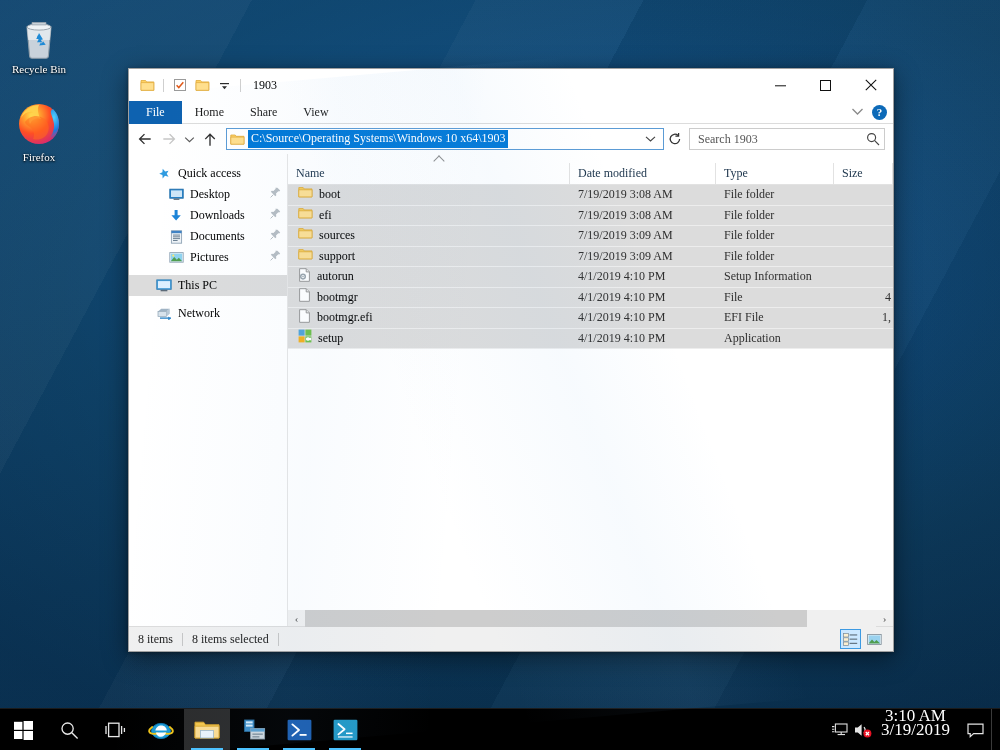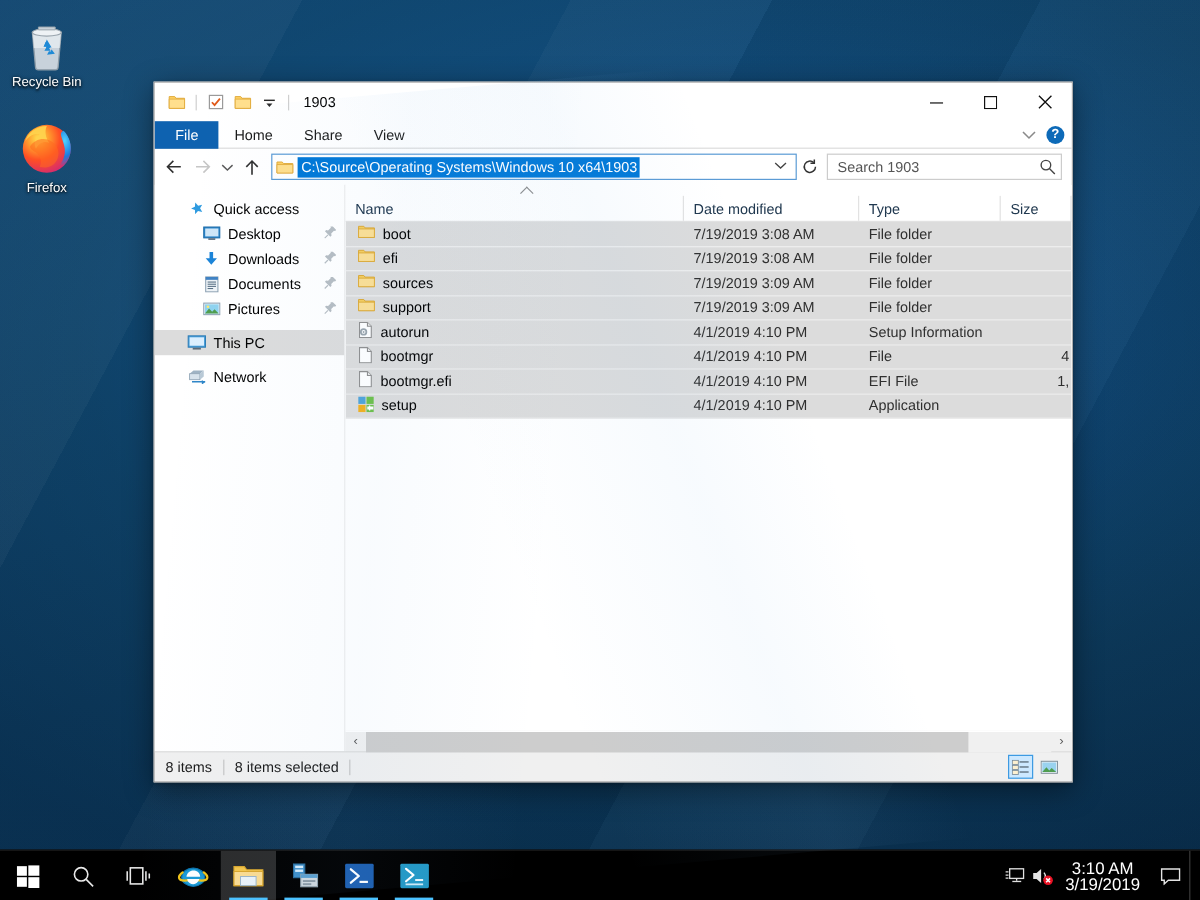--- a/index.html
+++ b/index.html
@@ -10,20 +10,21 @@
   }
 
   
   #desktop {
     position: relative; width: 1000px; height: 750px;
     background:
       radial-gradient(ellipse 900px 520px at 62% 36%, #0d3a63 0%, #0a2f52 32%, #072338 62%, #04182a 100%),
       linear-gradient(160deg, #0a2d4e 0%, #061c30 55%, #041525 100%);
     background-blend-mode: screen, normal;
     overflow: hidden;
+    font-family: Liberation Serif, serif;
   }
   #desktop:before {
     content: ""; position: absolute; inset: 0;
     background:
       linear-gradient(118deg, rgba(255,255,255,0.035) 0 18%, rgba(0,0,0,0) 18% 34%,
         rgba(255,255,255,0.028) 34% 46%, rgba(0,0,0,0.05) 46% 62%,
         rgba(255,255,255,0.02) 62% 78%, rgba(0,0,0,0.04) 78% 100%);
     pointer-events: none;
   }
   #desktop:after {
@@ -198,22 +199,22 @@
   .tb-btn.start { width: 46px; }
   .tb-app.active { background: #2b2b2b; }
   .tb-app .uline {
     position: absolute; bottom: 0; left: 7px; right: 7px; height: 3px; background: #4cc2ff;
   }
   .tray {
     margin-left: auto; display: flex; align-items: center; height: 42px; padding-right: 2px;
   }
   .tray-ico { width: 24px; height: 42px; display: flex; align-items: center; justify-content: center; position: relative; }
   .clock {
-    color: #fff; font-size: 14px; line-height: 14px; text-align: center;
-    padding: 0 9px 0 6px; display: flex; flex-direction: column; justify-content: center; height: 42px;
+    color: #fff; font-size: 17px; line-height: 14px; text-align: center;
+    padding: 0 9px 0 6px; display: flex; flex-direction: column; height: 42px;
   }
   .notif { width: 32px; height: 42px; display: flex; align-items: center; justify-content: center; }
   .showdesk { width: 7px; height: 42px; border-left: 1px solid #3a3a3a; }
 </style>
 </head>
 <body>
 
 <div id="desktop">
 
   <div class="desk-icon" id="icon-recycle">

